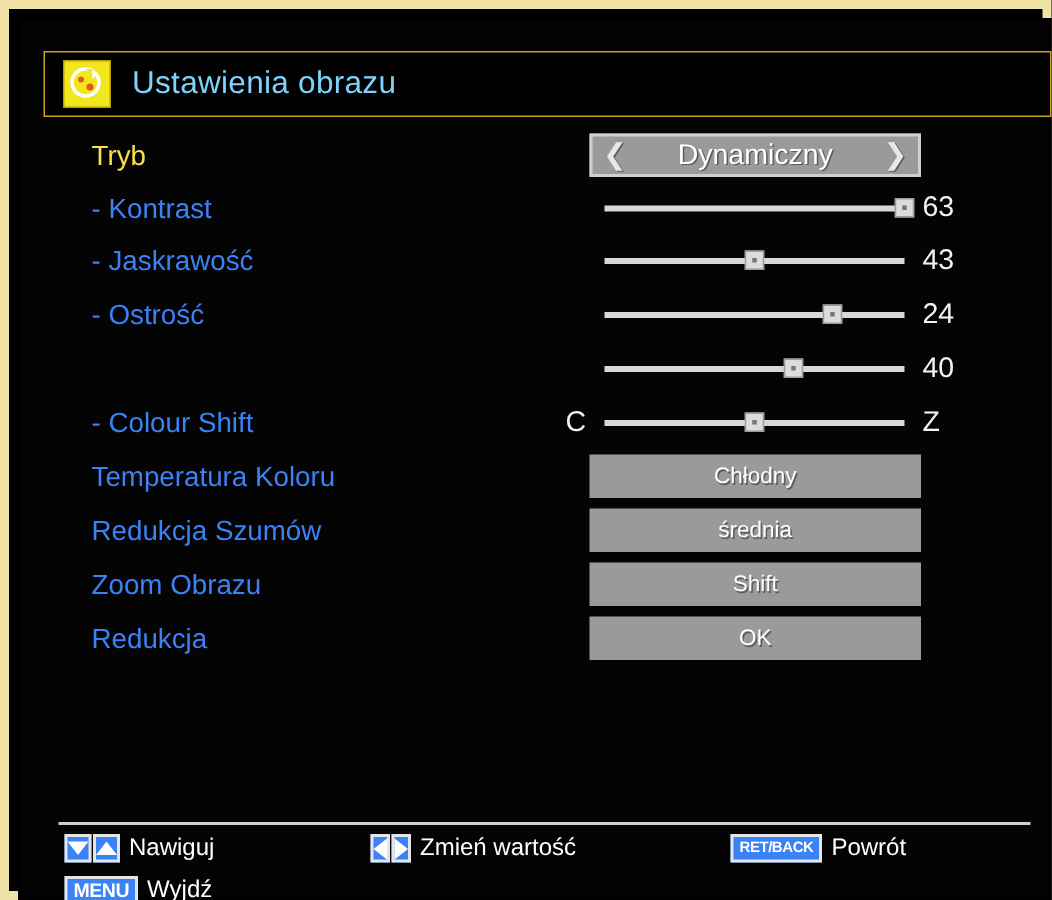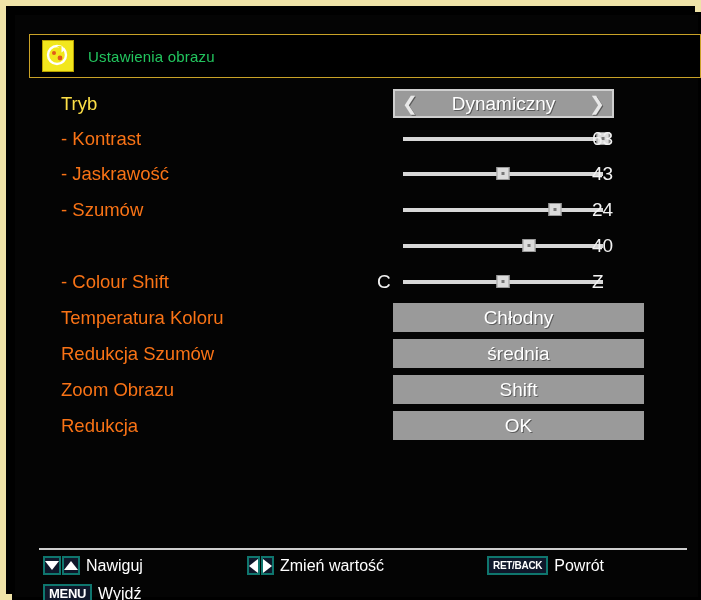--- a/index.html
+++ b/index.html
@@ -31,33 +31,33 @@
     display:flex;align-items:center;
   }
   #title-icon{
     width:30px;height:30px;margin-left:12px;
     background:#f2e71d;
     border:1px solid #b8a000;
     position:relative;flex:0 0 auto;
   }
   #title-icon svg{position:absolute;left:0;top:0;}
   #title-text{
-    margin-left:14px;color:#22c55e;
-    font-size:15px;letter-spacing:.2px;
+    margin-left:14px;color:#7dd3fc;
+    font-size:21px;letter-spacing:.2px;
     white-space:nowrap;
   }
 
   
   .row{
     position:absolute;left:0;width:689px;height:37px;
     display:flex;align-items:center;
   }
   .row-label{
     position:absolute;left:46px;
-    color:#f97316;font-size:18.5px;white-space:nowrap;
+    color:#3b82f6;font-size:18.5px;white-space:nowrap;
   }
   .row.selected .row-label{color:#fde047;}
 
   
   .spinner{
     position:absolute;left:378px;top:4px;
     width:221px;height:29px;
     box-sizing:border-box;
     background:#9a9a9a;
     border:2px solid #cfcfcf;
@@ -87,56 +87,56 @@
     position:absolute;top:-5px;width:13px;height:13px;
     background:#dcdcdc;border:1px solid #9a9a9a;
     box-sizing:border-box;
     transform:translateX(-50%);
   }
   .slider-knob i{
     position:absolute;left:4px;top:4px;
     width:3px;height:3px;background:#777;display:block;
   }
   .slider-value{
-    position:absolute;left:577px;top:0;height:37px;
+    position:absolute;left:600px;top:0;height:37px;
     display:flex;align-items:center;
     color:#f2f2f2;font-size:19px;
   }
   .edge-label{
     position:absolute;top:0;height:37px;
     display:flex;align-items:center;
     color:#f2f2f2;font-size:19px;
   }
   .edge-label.left{left:362px;}
 
   
   .valuebox{
     position:absolute;left:378px;top:4px;
-    width:251px;height:29px;
+    width:221px;height:29px;
     background:#9a9a9a;
     display:flex;align-items:center;justify-content:center;
-    color:#ffffff;font-size:19px;
+    color:#ffffff;font-size:15px;
     text-shadow:1px 1px 0 #5c5c5c;
   }
 
   
   #footer-divider{
     position:absolute;left:24px;top:533px;
     width:648px;height:2px;background:#cfcfcf;
   }
   #footer{
     position:absolute;left:0;top:537px;width:689px;height:52px;
   }
   .hint{
     position:absolute;display:flex;align-items:center;
     color:#ffffff;font-size:16px;white-space:nowrap;
   }
   .keycap{
     display:inline-flex;align-items:center;justify-content:center;
-    border:2px solid #0f766e;background:#0f172a;
+    border:2px solid #e5e5e5;background:#3b82f6;
     height:19px;box-sizing:border-box;margin-right:1px;
     padding:0 4px;
   }
   .keycap.pair{padding:0;}
   .keycap .tri{
     display:block;width:0;height:0;
   }
   .tri-down{border-left:7px solid transparent;border-right:7px solid transparent;border-top:9px solid #ffffff;}
   .tri-up{border-left:7px solid transparent;border-right:7px solid transparent;border-bottom:9px solid #ffffff;}
   .tri-left{border-top:7px solid transparent;border-bottom:7px solid transparent;border-right:9px solid #ffffff;}
@@ -194,21 +194,21 @@
         <div class="slider-track">
           <div class="slider-knob" style="left:50%;">
               <i></i>
             </div>
         </div>
       </div>
       <span class="slider-value">43</span>
     </div>
 
     <div class="row" style="top:176px;">
-      <span class="row-label">- Szumów</span>
+      <span class="row-label">- Ostrość</span>
       <div class="slider-wrap">
         <div class="slider-track">
           <div class="slider-knob" style="left:76%;">
               <i></i>
             </div>
         </div>
       </div>
       <span class="slider-value">24</span>
     </div>
 

